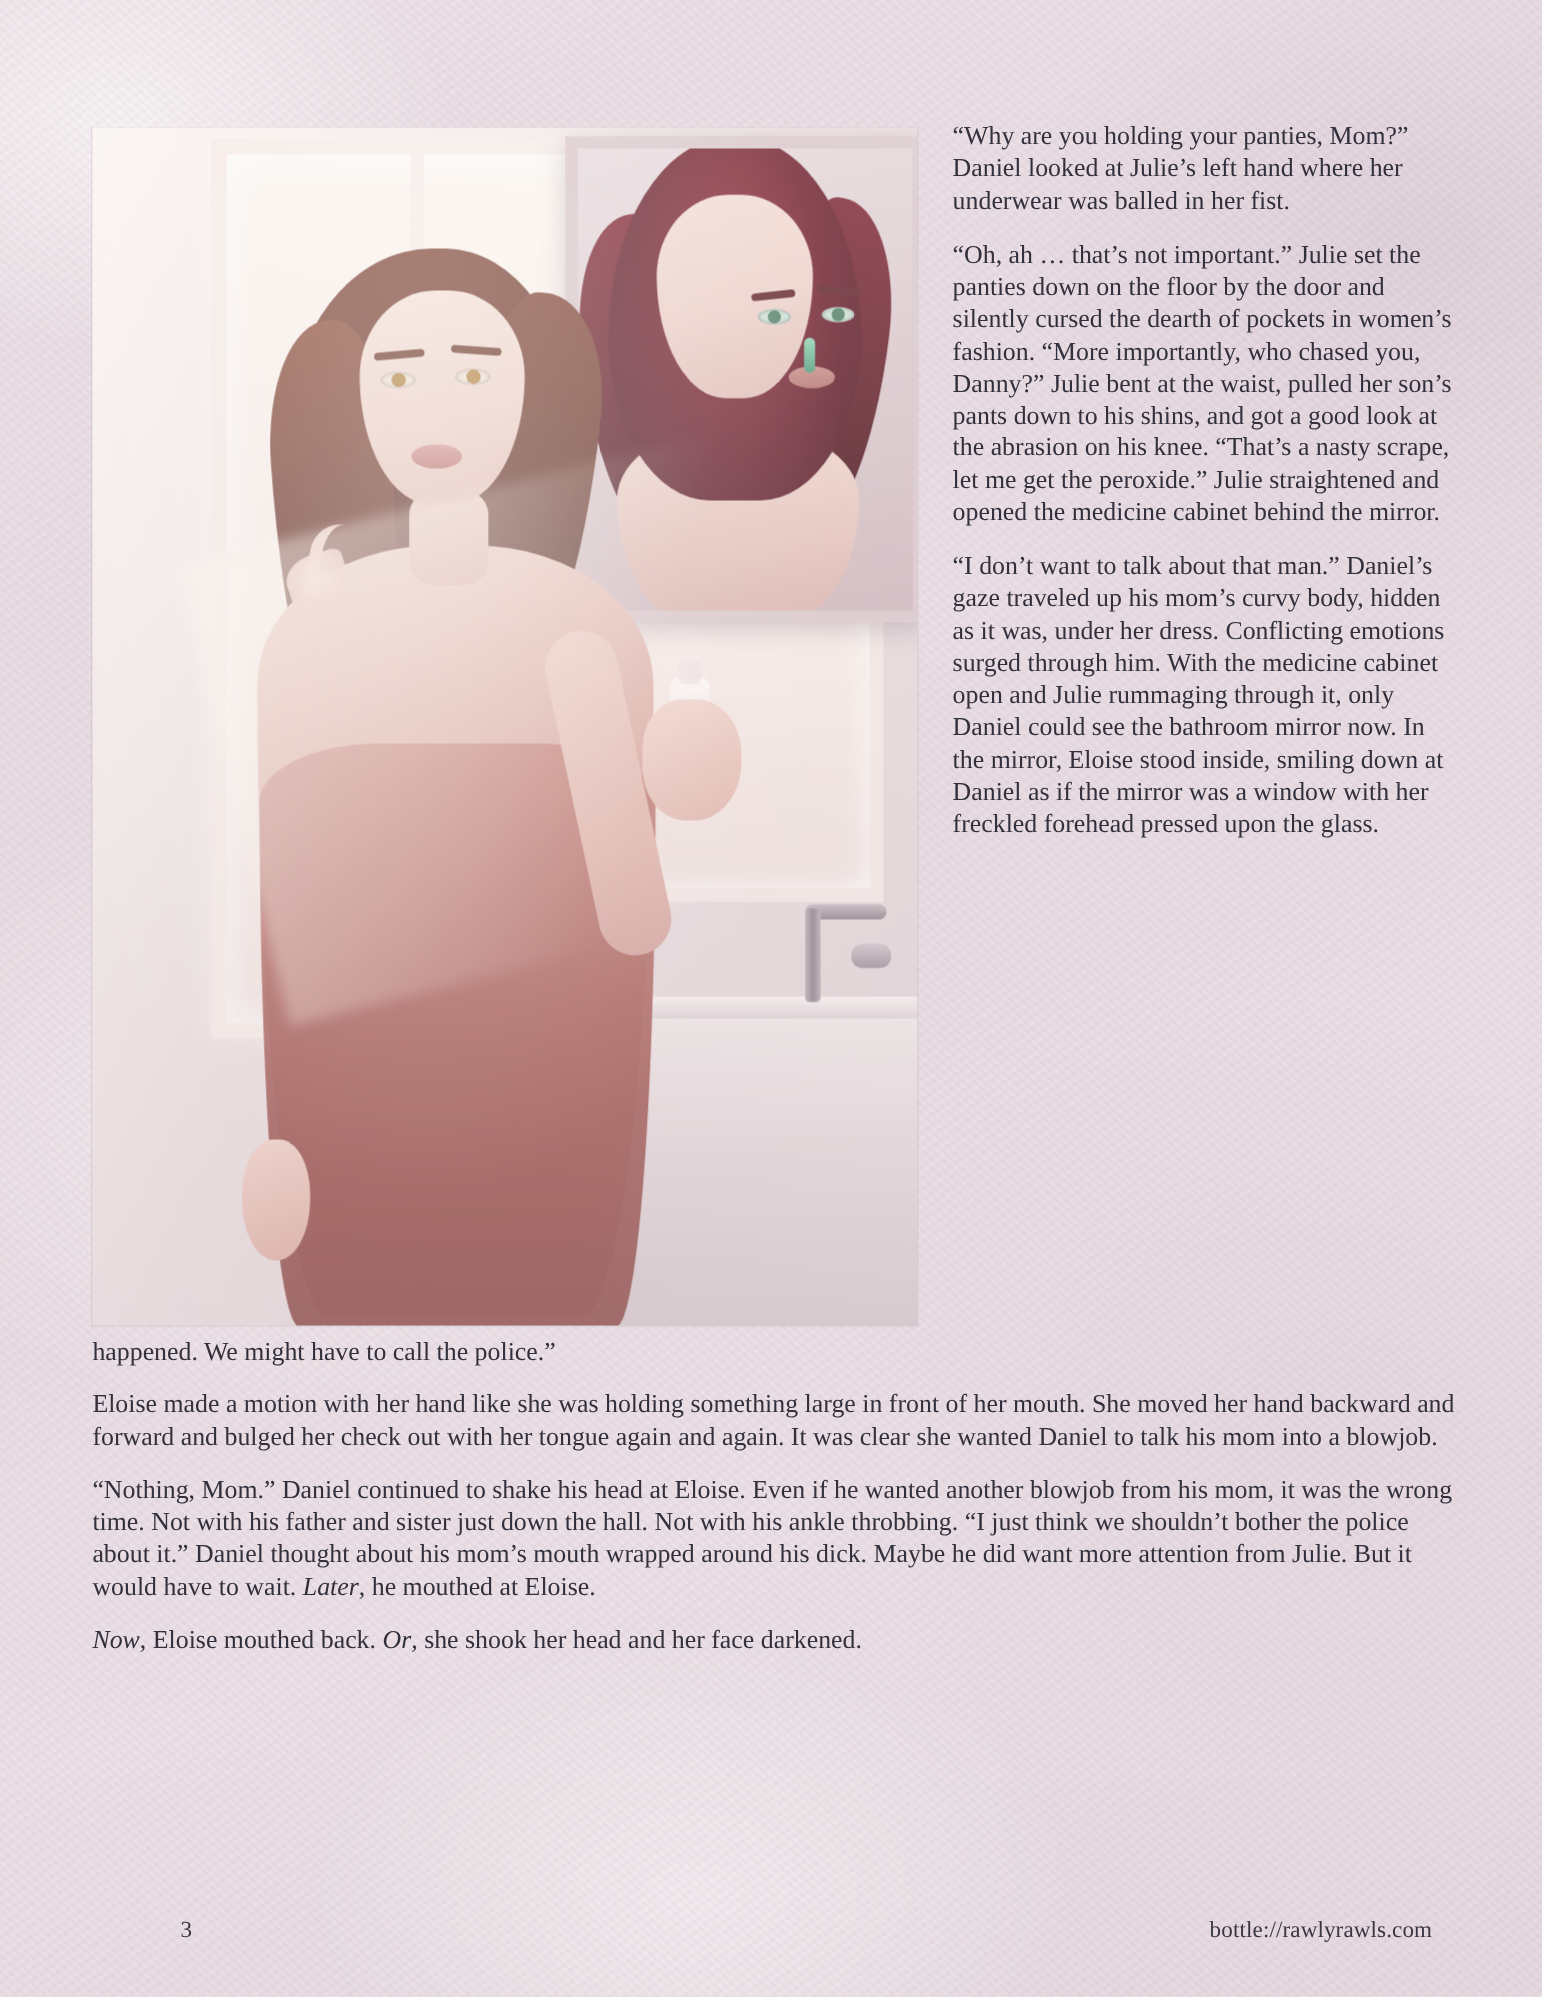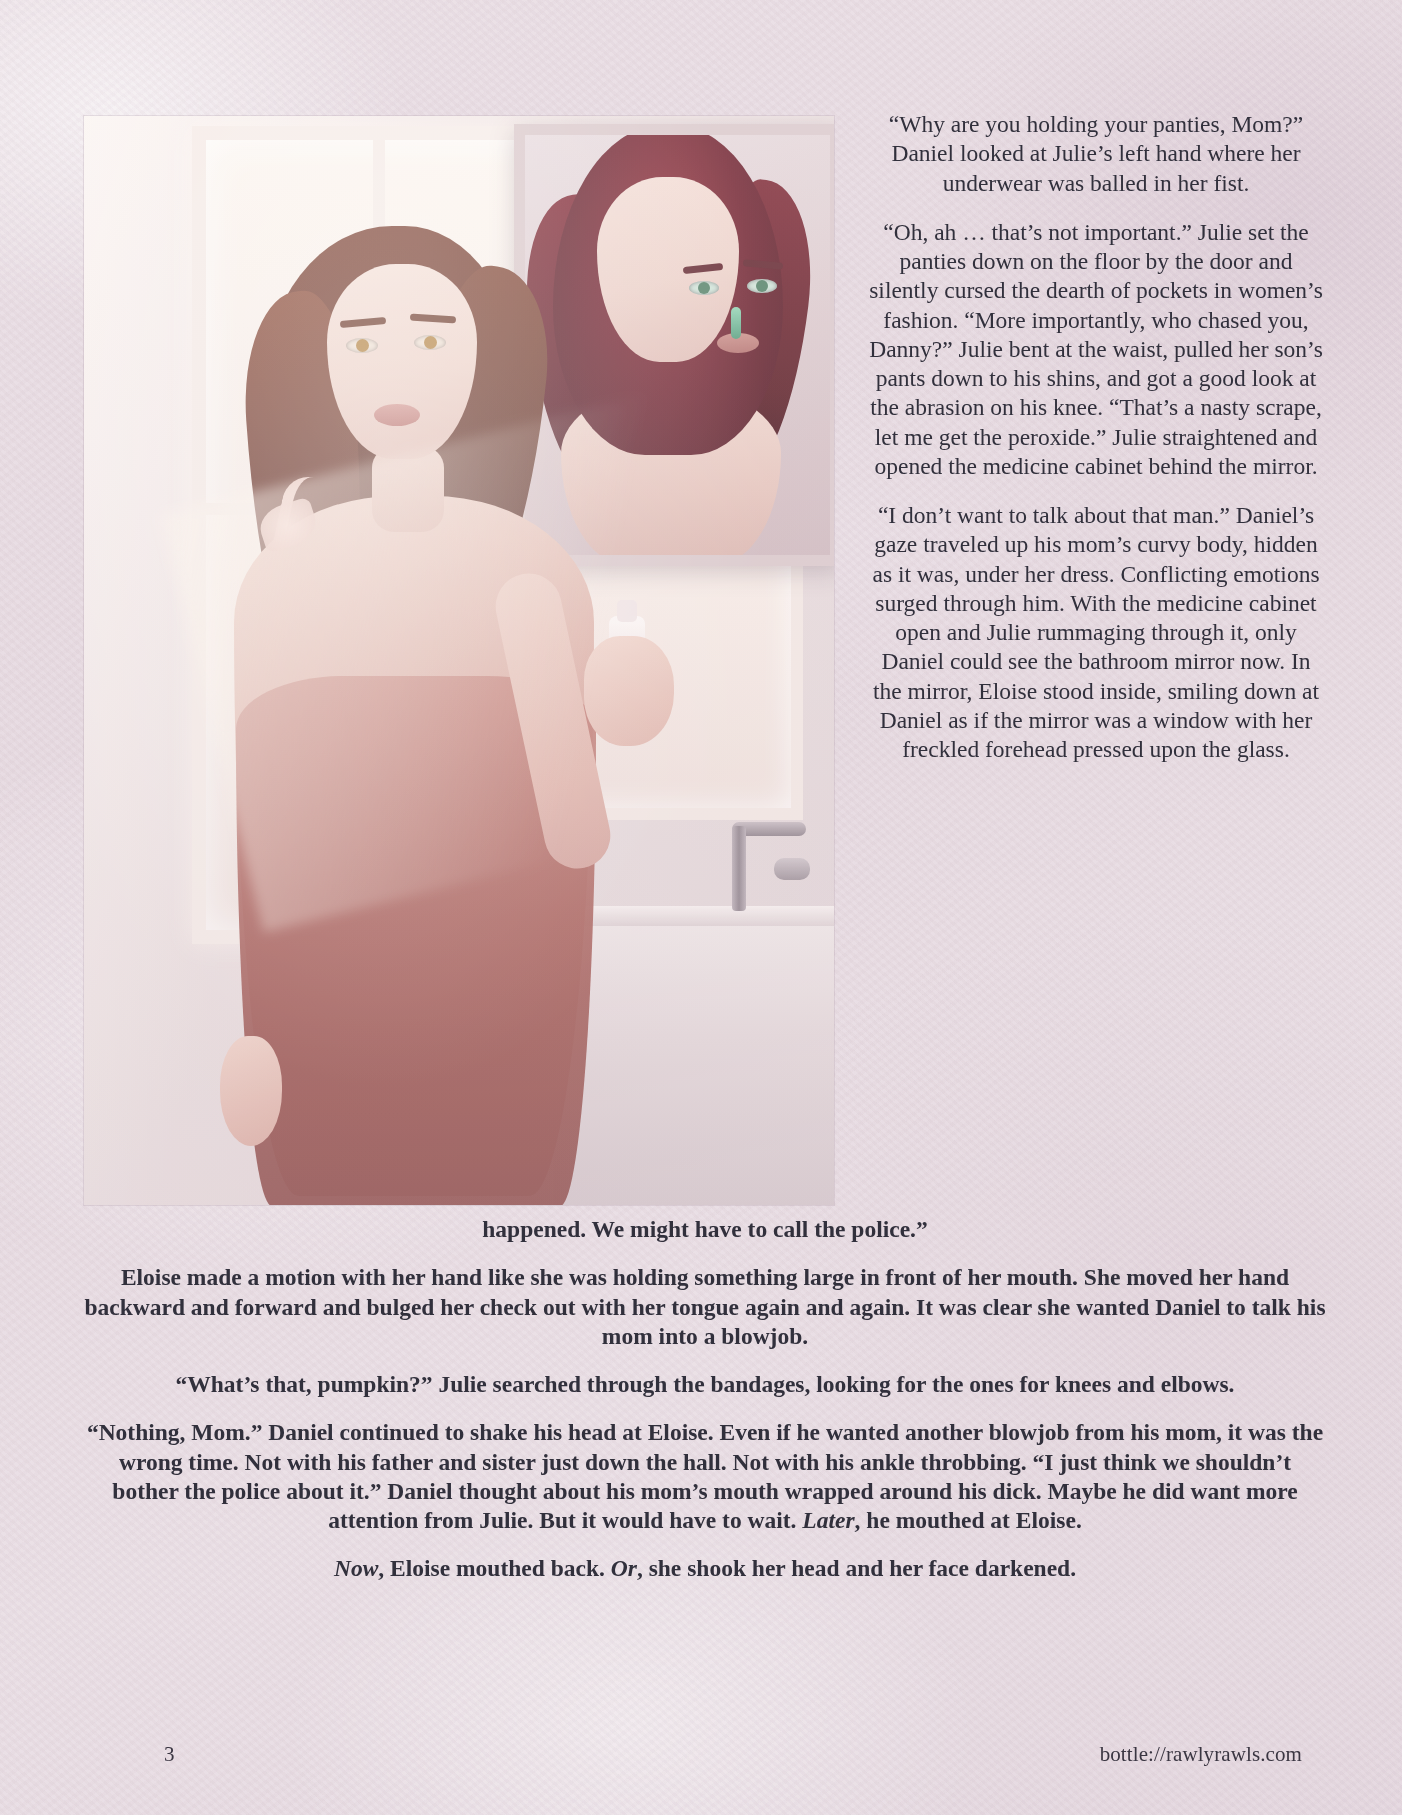--- a/index.html
+++ b/index.html
@@ -306,21 +306,21 @@
   .full-width {
     position: absolute;
     left: 84px;
     width: 1242px;
   }
   p {
     margin: 0 0 19px 0;
     font-size: 23.5px;
     line-height: 1.245;
     color: #31303c;
-    text-align: center;
+    text-align: left;
   }
   .col-right p { margin-bottom: 20px; }
   em { font-style: italic; }
 
   .footer {
     position: absolute;
     left: 84px;
     right: 84px;
     top: 1742px;
     display: flex;
@@ -393,24 +393,23 @@
     <div class="ill-layer ill-haze"></div>
     <div class="ill-layer ill-soft"></div>
   </div>
 
   <div class="col-right">
     <p>“Why are you holding your panties, Mom?” Daniel looked at Julie’s left hand where her underwear was balled in her fist.</p>
     <p>“Oh, ah … that’s not important.” Julie set the panties down on the floor by the door and silently cursed the dearth of pockets in women’s fashion. “More importantly, who chased you, Danny?” Julie bent at the waist, pulled her son’s pants down to his shins, and got a good look at the abrasion on his knee. “That’s a nasty scrape, let me get the peroxide.” Julie straightened and opened the medicine cabinet behind the mirror.</p>
     <p>“I don’t want to talk about that man.” Daniel’s gaze traveled up his mom’s curvy body, hidden as it was, under her dress. Conflicting emotions surged through him. With the medicine cabinet open and Julie rummaging through it, only Daniel could see the bathroom mirror now. In the mirror, Eloise stood inside, smiling down at Daniel as if the mirror was a window with her freckled forehead pressed upon the glass.</p>
   </div>
 
-  <div class="full-width" style="top: 1215px; font-weight: bold;">
+  <div class="full-width" style="top: 1215px;">
     <p>happened. We might have to call the police.”</p>
     <p>Eloise made a motion with her hand like she was holding something large in front of her mouth. She moved her hand backward and forward and bulged her check out with her tongue again and again. It was clear she wanted Daniel to talk his mom into a blowjob.</p>
-    <p>“What’s that, pumpkin?” Julie searched through the bandages, looking for the ones for knees and elbows.</p>
     <p><span>“Nothing, Mom.” Daniel continued to shake his head at Eloise. Even if he wanted another blowjob from his mom, it was the wrong time. Not with his father and sister just down the hall. Not with his ankle throbbing. “I just think we shouldn’t bother the police about it.” Daniel thought about his mom’s mouth wrapped around his dick. Maybe he did want more attention from Julie. But it would have to wait. </span><em>Later</em><span>, he mouthed at Eloise.</span></p>
     <p><em>Now</em><span>, Eloise mouthed back. </span><em>Or</em><span>, she shook her head and her face darkened.</span></p>
   </div>
 
   <div class="footer">
     <span class="page-num">3</span>
     <span class="site-url">bottle://rawlyrawls.com</span>
   </div>
 
 </div>

